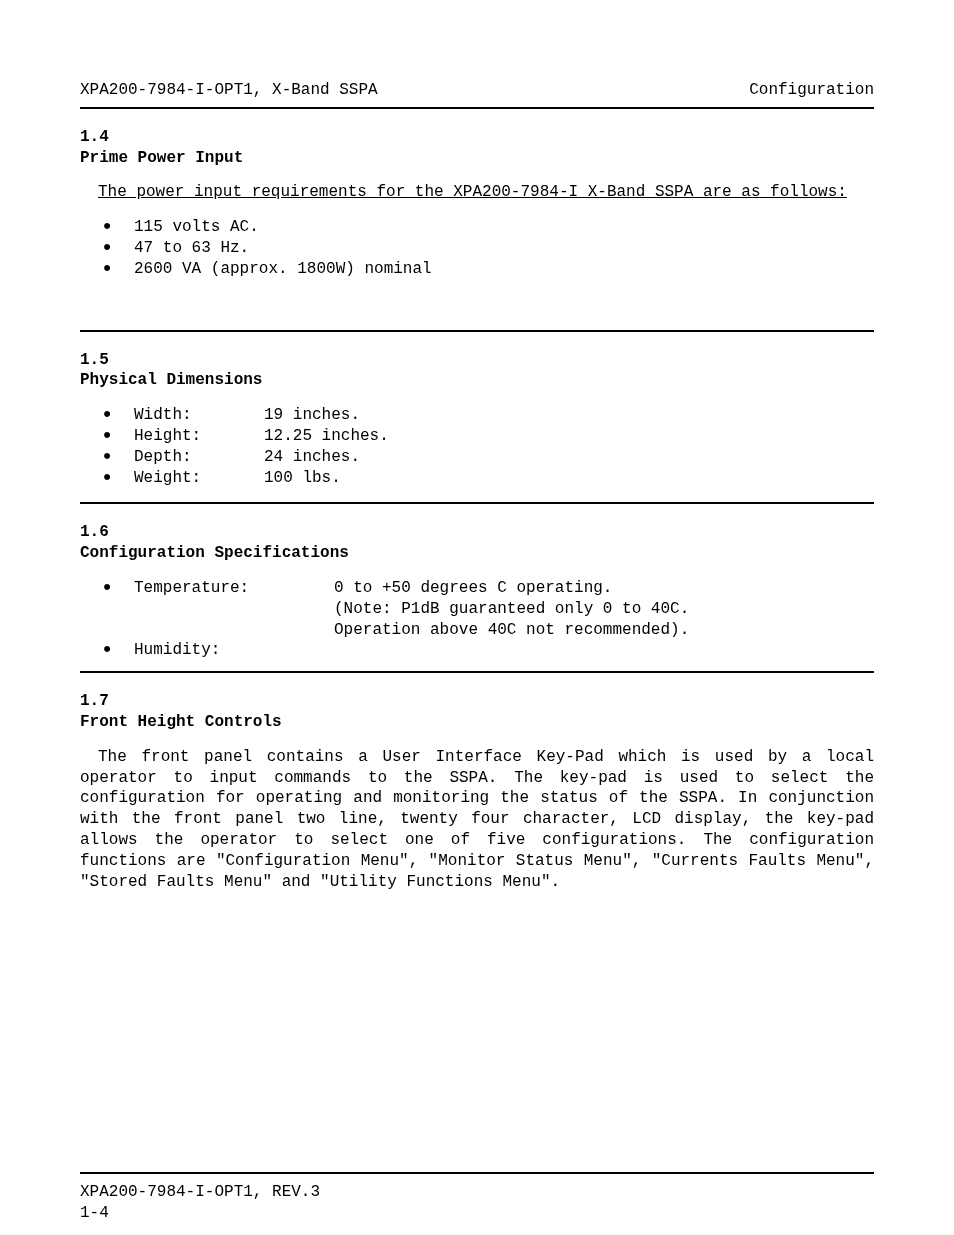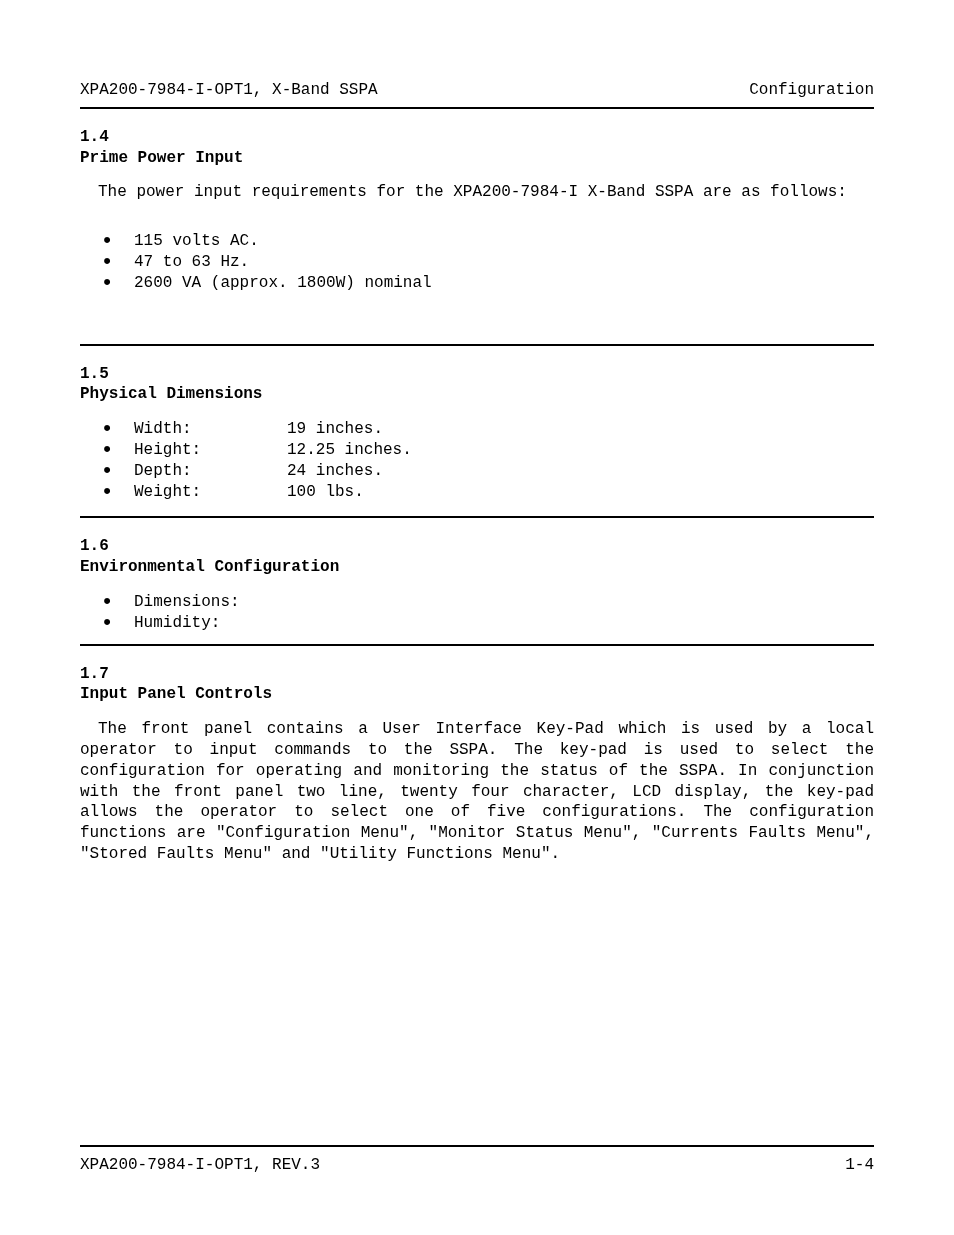--- a/index.html
+++ b/index.html
@@ -37,22 +37,23 @@
     display: flex;
     font-weight: bold;
     margin-bottom: 14px;
     flex-direction: column;
   }
   .sec-num {
     width: 44px;
     flex-shrink: 0;
   }
   .para {
-    margin: 0 0 28px 0;
+    margin: 0 0 14px 0;
     text-indent: 18px;
+    text-decoration: underline;
   }
   ul.bullets {
     list-style: none;
     padding: 0;
     margin: 0 0 10px 0;
   }
   ul.bullets li {
     display: flex;
     align-items: flex-start;
     margin: 0;
@@ -65,26 +66,26 @@
     font-size: 22px;
     line-height: 14px;
     position: relative;
     top: 4px;
   }
   .bullet-label {
     flex-shrink: 0;
   }
   .bullet-value {
     white-space: pre-wrap;
-    margin-left: 23px;
   }
   .footer-row {
     display: flex;
-    justify-content: space-between;
+    justify-content: flex-start;
     margin-top: 0;
+    flex-direction: column;
   }
   .footer-block {
     margin-top: 280px;
   }
   .para7 {
     margin: 0;
     text-align: justify;
   }
 </style>
 </head>
@@ -142,38 +143,41 @@
     <span class="bullet-dot">•</span>
     <span class="bullet-label" style="width:130px;">Weight:</span>
     <span class="bullet-value">100 lbs.</span>
   </li>
 </ul>
 
 <hr class="hr-thick2" style="margin-top:14px;">
 
 <div class="sec-heading">
   <span class="sec-num">1.6</span>
-  <span>Environmental Configuration</span>
+  <span>Configuration Specifications</span>
 </div>
 <ul class="bullets">
   <li>
     <span class="bullet-dot">•</span>
-    <span class="bullet-label" style="width:200px;">Dimensions:</span>
+    <span class="bullet-label" style="width:200px;">Temperature:</span>
+    <span class="bullet-value">0 to +50 degrees C operating.
+(Note: P1dB guaranteed only 0 to 40C.
+Operation above 40C not recommended).</span>
   </li>
   <li>
     <span class="bullet-dot">•</span>
     <span class="bullet-label" style="width:200px;">Humidity:</span>
   </li>
 </ul>
 
 <hr class="hr-thick2" style="margin-top:10px;">
 
 <div class="sec-heading">
   <span class="sec-num">1.7</span>
-  <span>Input Panel Controls</span>
+  <span>Front Height Controls</span>
 </div>
 <p class="para7" style="text-indent:18px;"><span>The front panel contains a User Interface Key-Pad which is  used by a local operator to input commands to the SSPA.  The key-pad is used to select the configuration for operating and monitoring the status of the SSPA.  In conjunction with the front panel two line, twenty four character, LCD display, the key-pad allows the operator to select one of five configurations.  The configuration functions are "Configuration Menu", "Monitor Status Menu", "Currents Faults Menu", "Stored Faults Menu" and "Utility Functions Menu".</span></p>
 
 <div class="footer-block">
   <hr class="hr-footer">
   <div class="footer-row">
     <span>XPA200-7984-I-OPT1, REV.3</span>
     <span>1-4</span>
   </div>
 </div>

